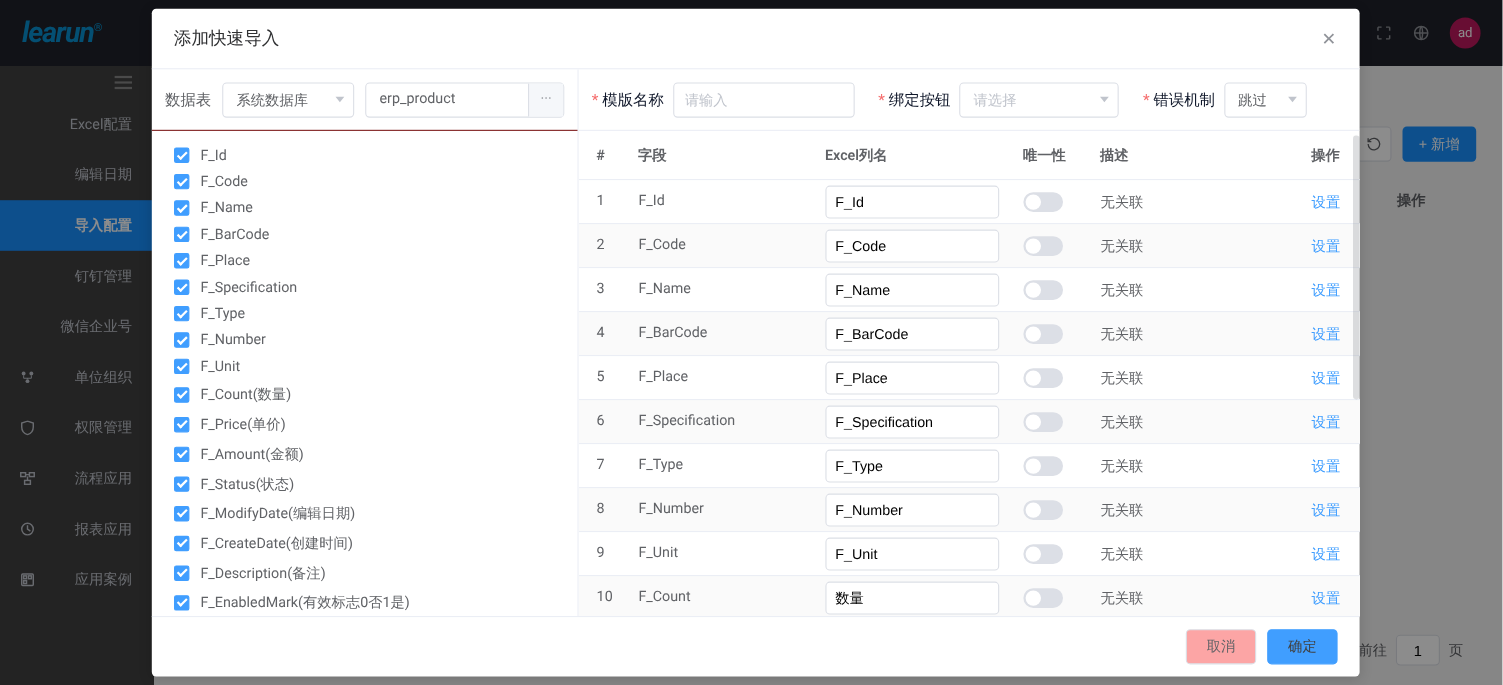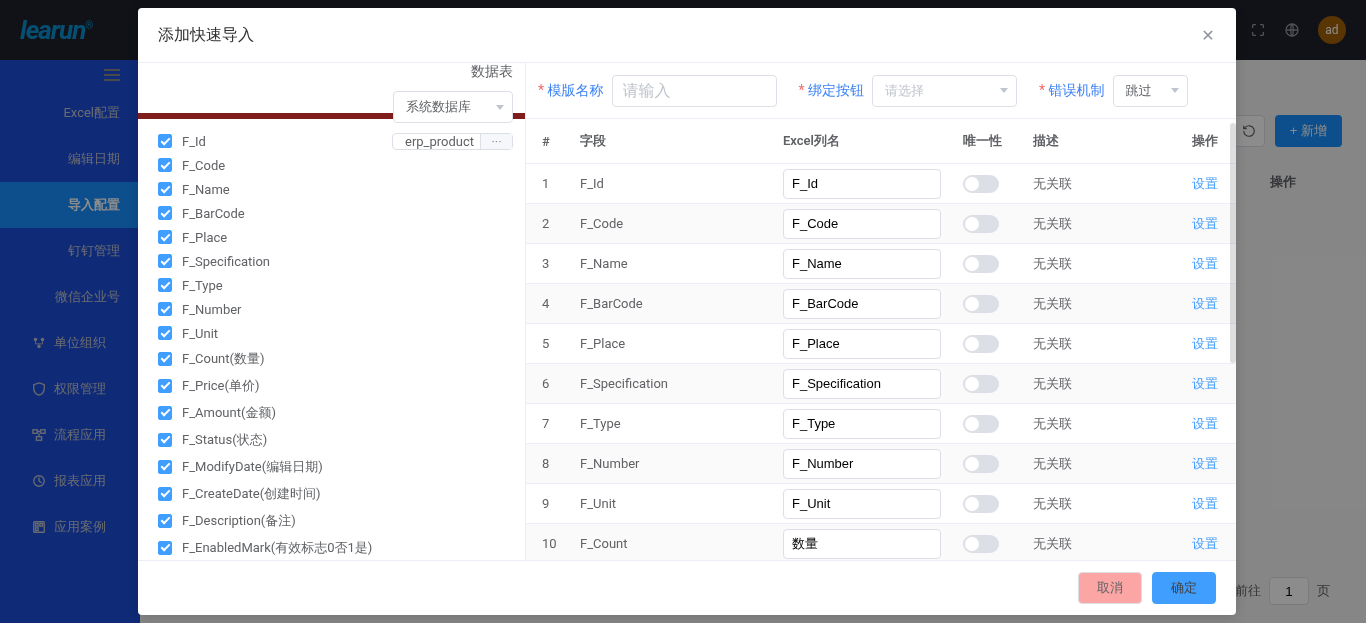--- a/index.html
+++ b/index.html
@@ -4,28 +4,28 @@
 <style>
 * { box-sizing: border-box; margin: 0; padding: 0; }
 body { font-family: -apple-system, BlinkMacSystemFont, "Segoe UI", Roboto, "Helvetica Neue", Arial, sans-serif; font-size: 14px; color: #606266; background: #f5f5f5; overflow: hidden; width: 1366px; height: 623px; position: relative; }
 
 
 .bg-header { position: absolute; top: 0; left: 0; right: 0; height: 60px; background: #20222a; display: flex; align-items: center; justify-content: space-between; padding: 0 20px; }
 .logo { font-size: 26px; font-weight: bold; font-style: italic; color: #0891d1; letter-spacing: -1px; }
 .logo sup { font-size: 10px; font-weight: normal; font-style: normal; }
 .bg-header-right { display: flex; align-items: center; gap: 18px; color: #909399; }
 .header-icon { width: 16px; height: 16px; cursor: pointer; }
-.avatar { width: 28px; height: 28px; border-radius: 50%; background: #a16207; color: #fff; display: flex; align-items: center; justify-content: center; font-size: 12px; }
-
-
-.bg-sidebar { position: absolute; top: 60px; left: 0; width: 140px; bottom: 0; background: #1d4ed8; color: #bbb; }
+.avatar { width: 28px; height: 28px; border-radius: 50%; background: #be185d; color: #fff; display: flex; align-items: center; justify-content: center; font-size: 12px; }
+
+
+.bg-sidebar { position: absolute; top: 60px; left: 0; width: 140px; bottom: 0; background: #404040; color: #bbb; }
 .sidebar-toggle { height: 30px; display: flex; align-items: center; justify-content: flex-end; padding-right: 20px; color: #888; }
 .sidebar-item { padding: 14px 20px; font-size: 13px; display: flex; align-items: center; justify-content: flex-end; gap: 8px; color: #c0c4cc; cursor: pointer; }
 .sidebar-item.active { background: #1890ff; color: #fff; font-weight: bold; }
-.sidebar-item.with-icon { justify-content: center; padding-left: 18px; }
+.sidebar-item.with-icon { justify-content: space-between; padding-left: 18px; }
 .side-icon { width: 14px; height: 14px; display: inline-block; position: relative; flex-shrink: 0; }
 
 
 .bg-actions { position: absolute; top: 115px; right: 24px; display: flex; gap: 10px; }
 .btn-icon-box { width: 32px; height: 32px; border: 1px solid #dcdfe6; border-radius: 4px; display: flex; align-items: center; justify-content: center; background: #fff; cursor: pointer; }
 .btn-primary { height: 32px; padding: 0 15px; background: #1890ff; color: #fff; border: none; border-radius: 4px; cursor: pointer; font-size: 13px; }
 .bg-col-header { position: absolute; top: 162px; right: 24px; width: 78px; height: 40px; display: flex; align-items: center; padding-left: 6px; font-size: 13px; color: #606266; font-weight: 600; }
 
 
 .bg-pagination { position: absolute; bottom: 18px; right: 36px; display: flex; align-items: center; gap: 8px; font-size: 13px; color: #606266; }
@@ -36,45 +36,45 @@
 
 
 .modal { position: absolute; top: 8px; left: 138px; width: 1098px; height: 607px; background: #fff; border-radius: 4px; display: flex; flex-direction: column; box-shadow: 0 2px 12px rgba(0,0,0,0.15); }
 .modal-header { height: 54px; padding: 0 20px; display: flex; align-items: center; justify-content: space-between; }
 .modal-title { font-size: 16px; color: #303133; }
 .modal-close { width: 16px; height: 16px; cursor: pointer; color: #909399; font-size: 16px; display: flex; align-items: center; justify-content: center; }
 .modal-body { flex: 1; display: flex; border-top: 1px solid #ebeef5; overflow: hidden; }
 
 
 .left-panel { width: 388px; border-right: 1px solid #ebeef5; display: flex; flex-direction: column; }
-.left-filter { height: 56px; padding: 0 12px; border-bottom: 6px solid #7f1d1d; display: flex; align-items: flex-end; gap: 10px; flex-direction: column; }
+.left-filter { height: 56px; padding: 0 12px; border-bottom: 1px solid #7f1d1d; display: flex; align-items: center; gap: 10px; }
 .filter-label { font-size: 14px; color: #606266; white-space: nowrap; }
 .select-box { flex: 1; height: 32px; border: 1px solid #dcdfe6; border-radius: 4px; display: flex; align-items: center; padding: 0 8px 0 12px; color: #606266; font-size: 13px; background: #fff; justify-content: space-between; cursor: pointer; position: relative; }
 .select-box.compound { padding-right: 38px; }
 .select-addon { position: absolute; right: 0; top: 0; bottom: 0; width: 32px; border-left: 1px solid #dcdfe6; display: flex; align-items: center; justify-content: center; background: #f5f7fa; color: #909399; }
 .chev-down { width: 0; height: 0; border-left: 4px solid transparent; border-right: 4px solid transparent; border-top: 5px solid #c0c4cc; }
 .field-list { flex: 1; overflow-y: auto; padding: 10px 20px; }
 .field-item { display: flex; align-items: center; gap: 10px; padding: 4.5px 0; font-size: 13px; color: #606266; }
 .checkbox { width: 14px; height: 14px; border-radius: 2px; background: #409eff; border: 1px solid #409eff; display: flex; align-items: center; justify-content: center; flex-shrink: 0; }
 .checkbox::after { content: ""; width: 3px; height: 7px; border: solid #fff; border-width: 0 2px 2px 0; transform: rotate(45deg); margin-top: -2px; }
 
 
 .right-panel { flex: 1; display: flex; flex-direction: column; overflow: hidden; }
 .right-filter { height: 56px; padding: 0 12px; border-bottom: 1px solid #ebeef5; display: flex; align-items: center; gap: 8px; }
-.req-label { font-size: 14px; color: #3b82f6; white-space: nowrap; }
+.req-label { font-size: 14px; color: #0f172a; white-space: nowrap; }
 .req-label::before { content: "* "; color: #f56c6c; }
-.text-input { height: 32px; border: 1px solid #dcdfe6; border-radius: 4px; padding: 0 10px; font-size: 16px; color: #1d4ed8; background: #fff; }
+.text-input { height: 32px; border: 1px solid #dcdfe6; border-radius: 4px; padding: 0 10px; font-size: 13px; color: #1d4ed8; background: #fff; }
 .text-input::placeholder { color: #c0c4cc; }
 .table-head { height: 44px; display: flex; align-items: center; padding-right: 6px; font-weight: 600; font-size: 13px; color: #606266; }
 .table-body { flex: 1; overflow-y: auto; }
 .table-row { height: 40px; display: flex; align-items: center; padding-right: 6px; border-top: 1px solid #ebeef5; font-size: 13px; }
 .table-row:nth-child(even) { background: #fafafa; }
 .col-idx { width: 44px; padding-left: 16px; }
 .col-field { width: 180px; padding-left: 10px; }
-.col-excel { width: 180px; margin-left: 33px; }
+.col-excel { width: 180px; }
 .col-excel input { width: 158px; height: 30px; border: 1px solid #dcdfe6; border-radius: 4px; padding: 0 8px; font-size: 13px; }
 .col-unique { width: 60px; display: flex; align-items: center; }
 .toggle { width: 36px; height: 18px; border-radius: 9px; background: #dcdfe6; position: relative; cursor: pointer; }
 .toggle::after { content: ""; position: absolute; width: 14px; height: 14px; background: #fff; border-radius: 50%; top: 2px; left: 2px; }
 .col-desc { flex: 1; padding-left: 10px; }
 .col-op { width: 50px; text-align: center; }
 .col-op a { color: #409eff; cursor: pointer; }
 
 
 .modal-footer { height: 55px; border-top: 1px solid #ebeef5; display: flex; align-items: center; justify-content: flex-end; padding: 0 20px; gap: 10px; }

